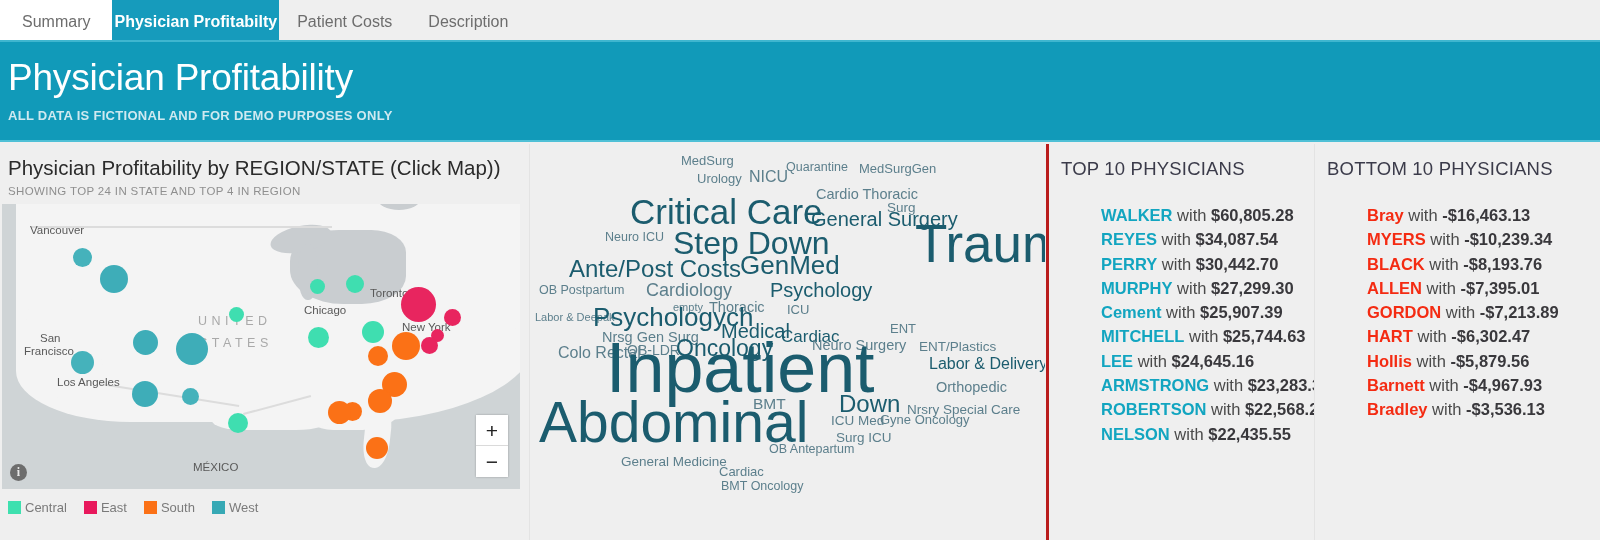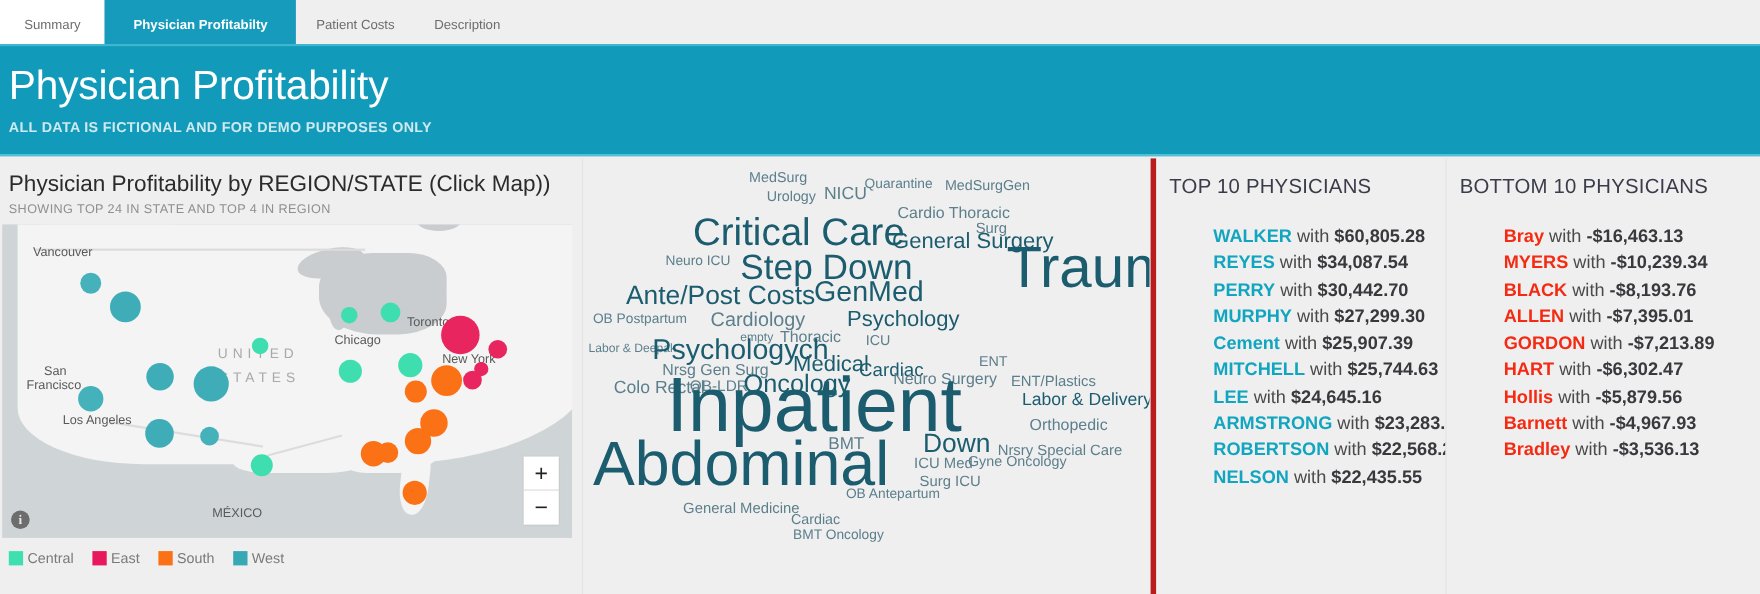--- a/index.html
+++ b/index.html
@@ -12,26 +12,26 @@
   #app { position: relative; width: 1600px; height: 540px; background: #efefef; }
 
   
   .tabbar {
     position: absolute; left: 0; top: 0; width: 1600px; height: 40px;
     background: #efefef; display: flex; align-items: stretch;
   }
   .tab {
     display: flex; align-items: center; justify-content: center;
     height: 44px; padding: 0 18px;
-    font-size: 12px; color: #6d6d6d; background: transparent;
+    font-size: 16px; color: #6d6d6d; background: transparent;
     white-space: nowrap; cursor: pointer;
   }
   .tab.first { background: #ffffff; color: #6d6d6d; padding: 0 22px; }
   .tab.active {
-    background: #169bbc; color: #ffffff; font-weight: bold; padding: 0 26px;
+    background: #169bbc; color: #ffffff; font-weight: bold; padding: 0 2px;
   }
 
   
   .banner {
     position: absolute; left: 0; top: 40px; width: 1600px; height: 102px;
     background: #119ab9;
     border-top: 2px solid #3fb6cf;
     border-bottom: 2px solid #4fc0d6;
     padding: 16px 0 0 8px;
   }
@@ -110,21 +110,21 @@
   .cloud-word {
     position: absolute; color: #1b5c6e; white-space: nowrap;
     line-height: 1; cursor: pointer;
   }
   .cloud-word.light { color: #5c7f8c; }
 
   
   .list-panel {
     position: absolute; top: 0; height: 396px; background: #efefef;
   }
-  .list-panel.top10 { left: 1046px; width: 268px; border-left: 5px solid #b91c1c; }
+  .list-panel.top10 { left: 1046px; width: 268px; border-left: 3px solid #b91c1c; }
   .list-panel.bottom10 { left: 1314px; width: 286px; border-left: 1px solid #e3e3e3; }
   .list-head {
     position: absolute; left: 12px; top: 14px;
     font-size: 18.5px; color: #3b3b4a; letter-spacing: 0.2px; white-space: nowrap;
   }
   .list-rows { position: absolute; left: 12px; top: 59px; }
   .list-row {
     font-size: 16.5px; color: #39383c; line-height: 24.3px;
     white-space: nowrap; cursor: pointer;
   }

